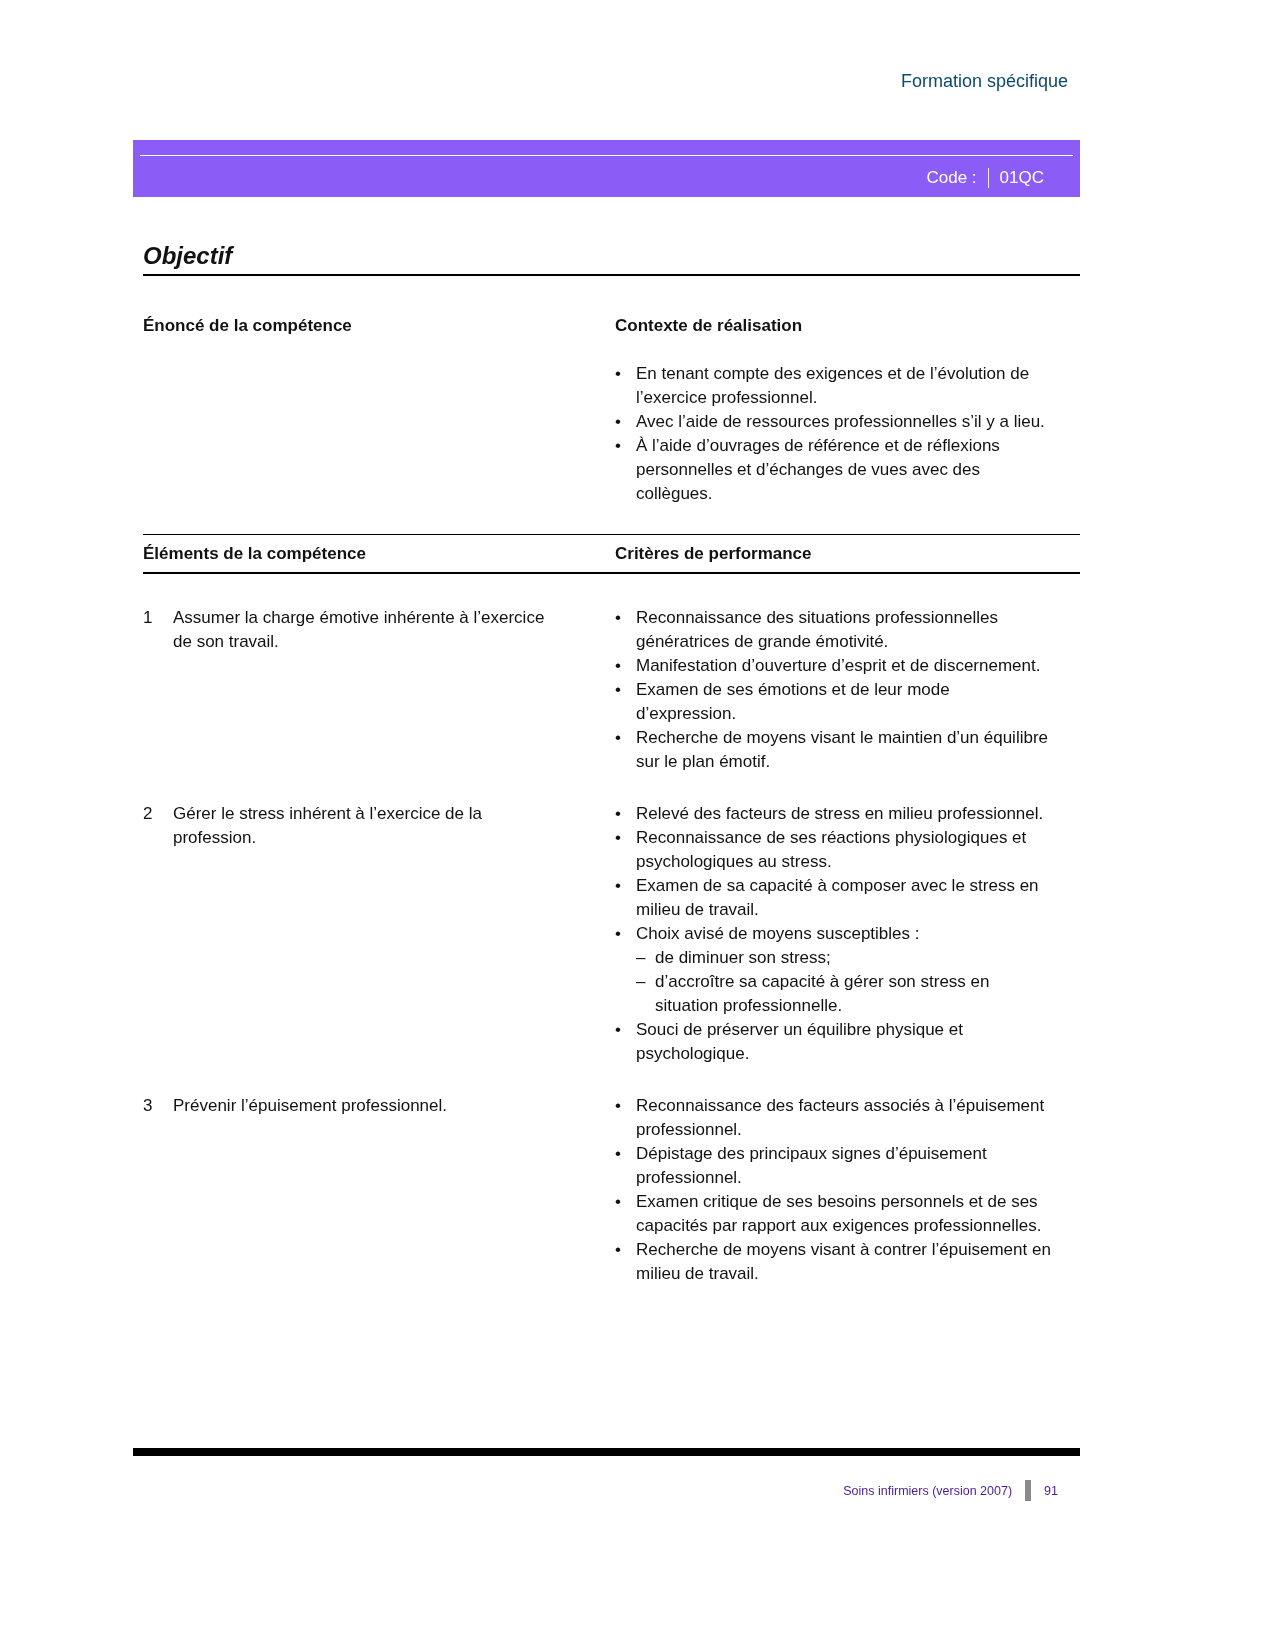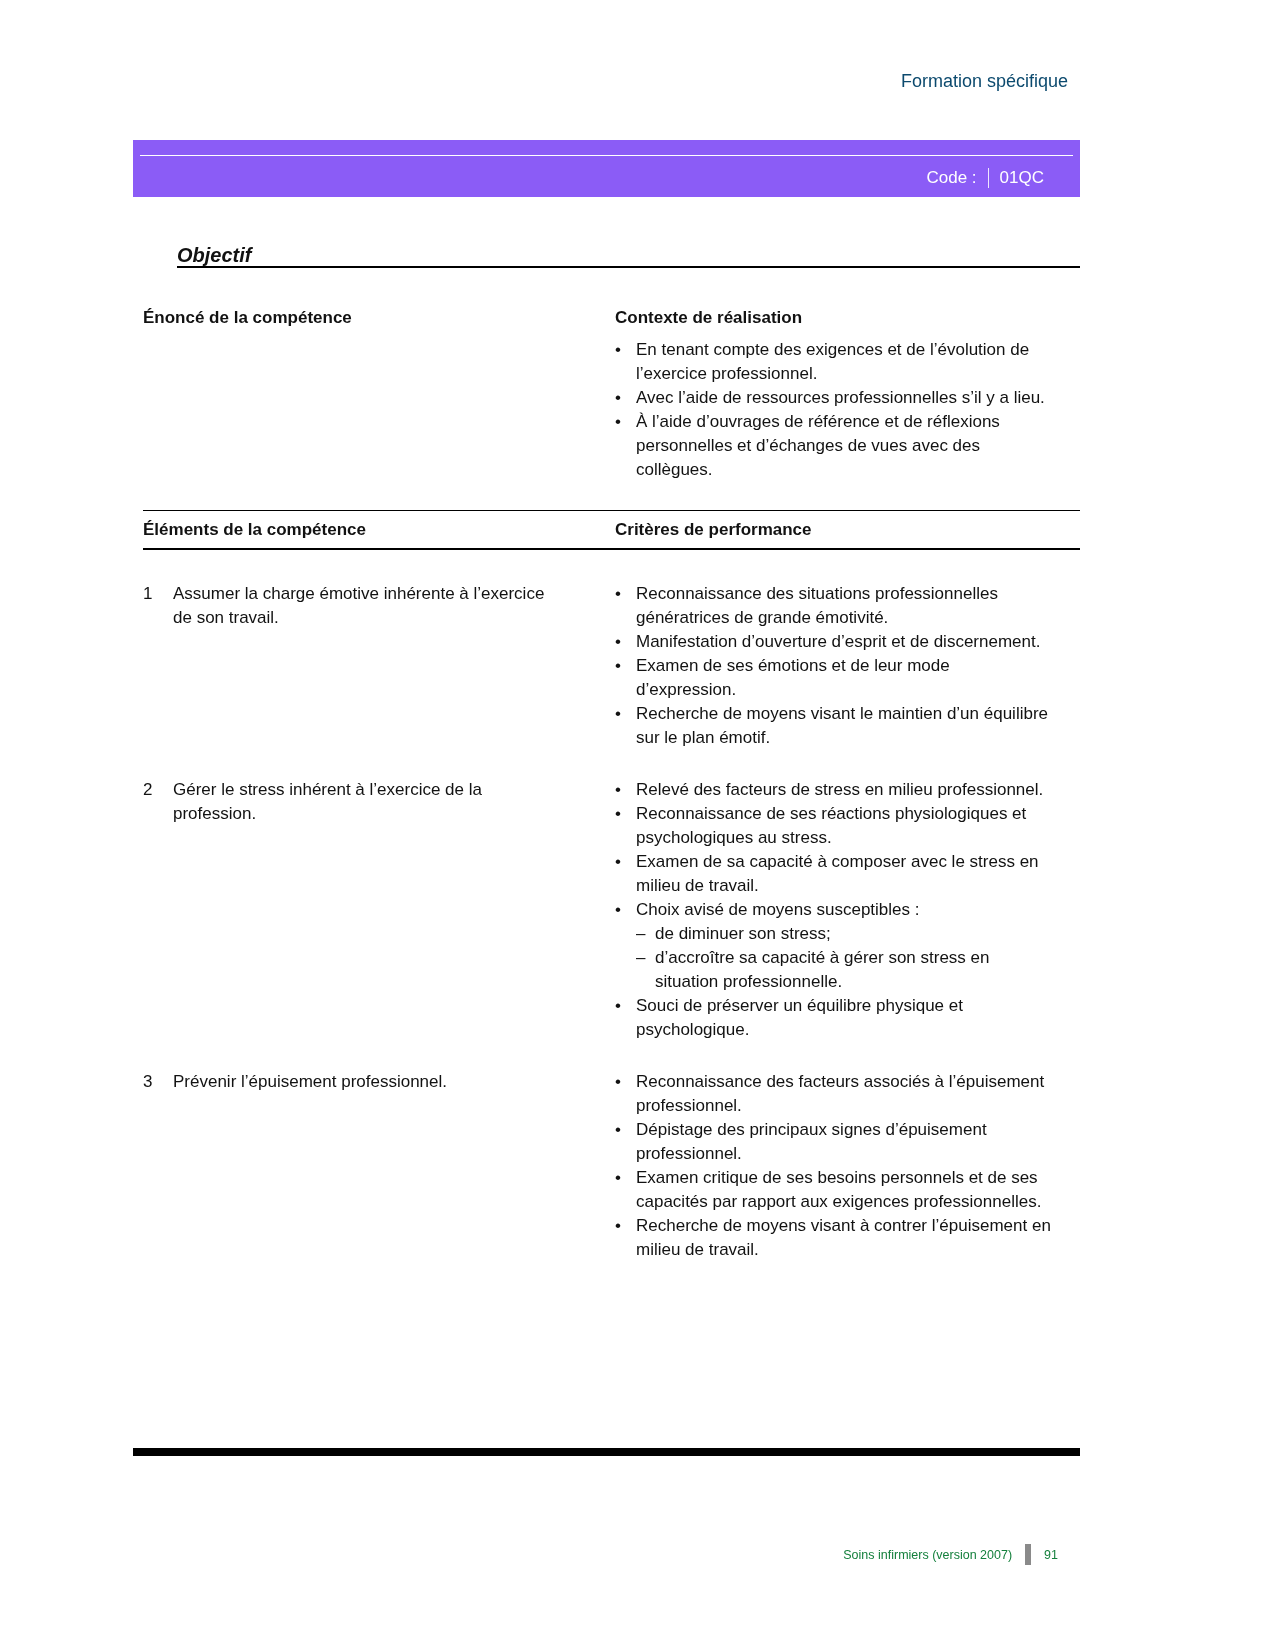--- a/index.html
+++ b/index.html
@@ -59,30 +59,29 @@
   .content {
     position: absolute;
     left: 143px;
     top: 245px;
     width: 937px;
     font-size: 17px;
     line-height: 24px;
   }
   .row { display: grid; grid-template-columns: 472px 1fr; }
   .colheads {
-    font-size: 20px;
+    font-size: 24px;
     line-height: 21px;
     font-weight: bold;
     font-style: italic;
-    padding-bottom: 0;
+    padding-bottom: 8px;
     border-bottom: 2.5px solid #000;
     margin-bottom: 38px;
-    margin-left: 34px;
-  }
-  .sechead { font-weight: bold; margin-bottom: 8px; }
+  }
+  .sechead { font-weight: bold; margin-bottom: 24px; }
   .elemhead {
     margin: 28px 0 32px 0;
     border-top: 1px solid #000;
     border-bottom: 2.5px solid #000;
     padding: 7px 0 6px 0;
     font-weight: bold;
   }
   .item { margin-bottom: 28px; }
   .itemleft { display: flex; align-items: flex-start; }
   .inum { width: 30px; flex-shrink: 0; }
@@ -96,26 +95,26 @@
   .footbar {
     position: absolute;
     left: 133px;
     top: 1448px;
     width: 947px;
     height: 8px;
     background: #000000;
   }
   .footline {
     position: absolute;
-    top: 1544px;
+    top: 1480px;
     right: 217px;
     display: flex;
     align-items: center;
     font-size: 12.5px;
-    color: #15803d;
+    color: #4c1d95;
     justify-content: space-between;
   }
   .fdiv {
     width: 6px;
     height: 21px;
     background: #8a8a8a;
     margin: 0 13px;
   }
 </style>
 </head>

